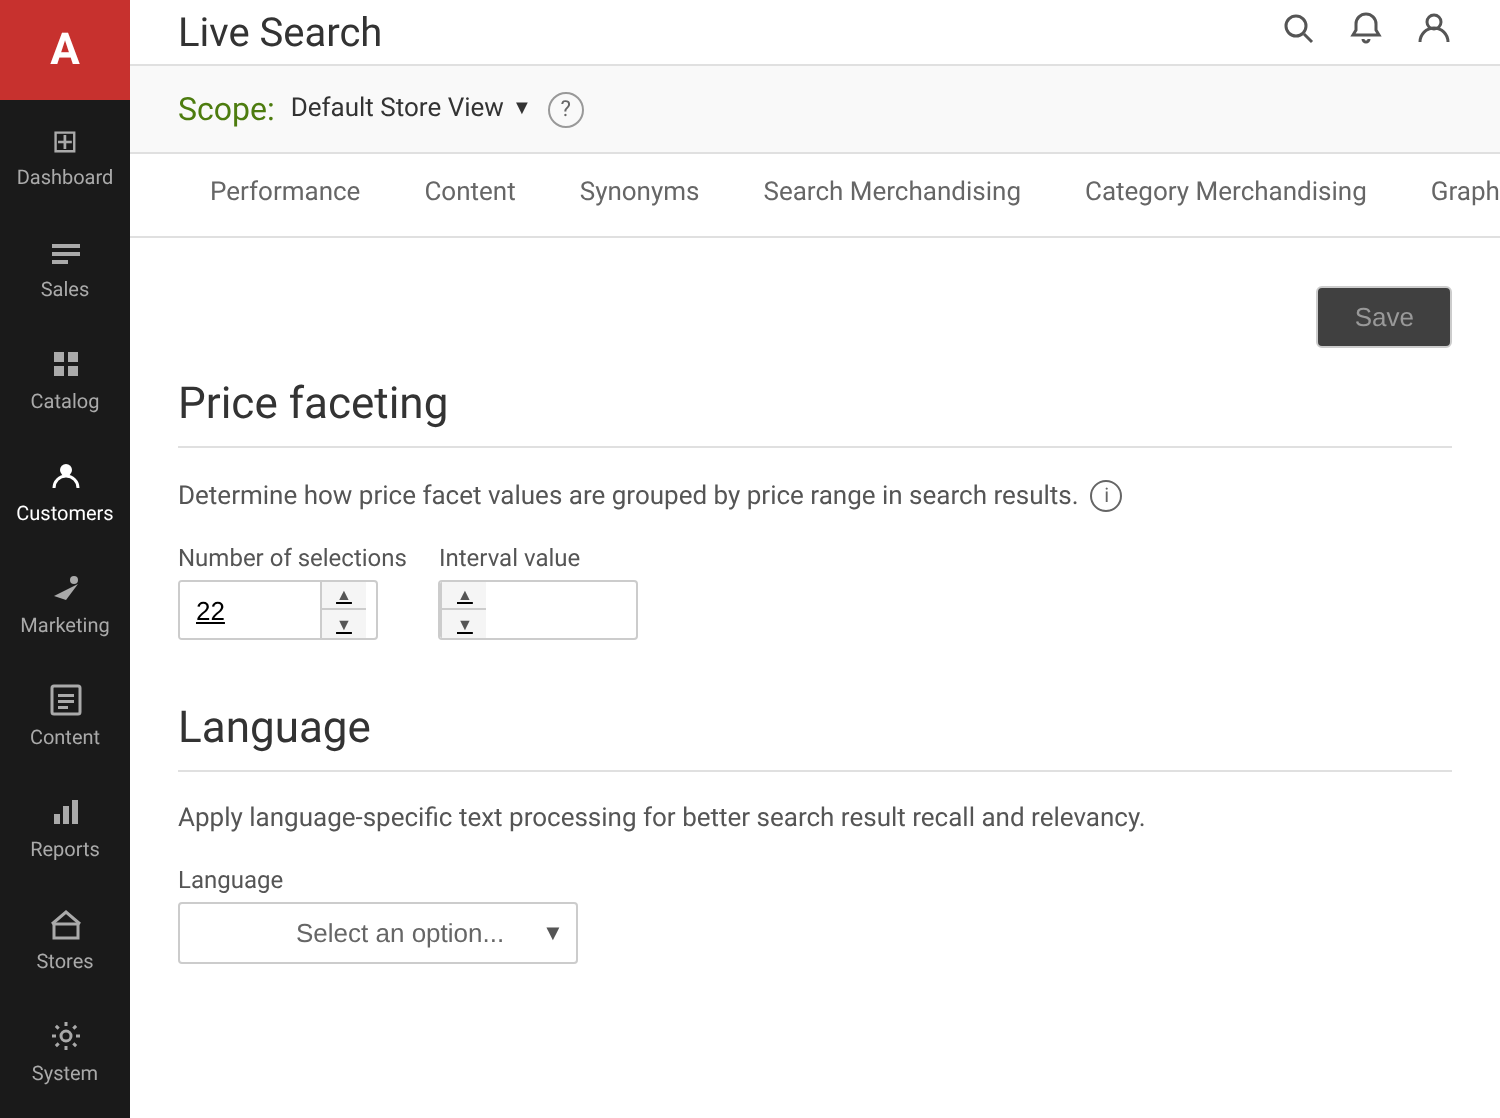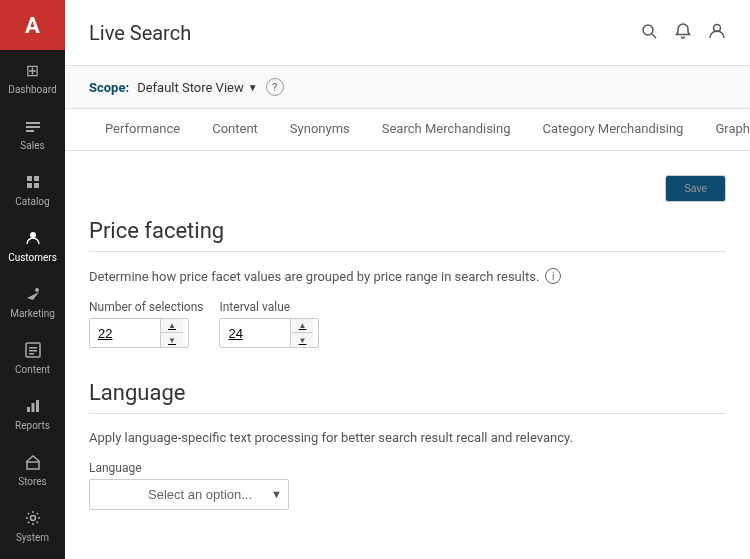--- a/index.html
+++ b/index.html
@@ -66,21 +66,21 @@
       height: 559px;
       overflow: hidden;
     }
 
     
     .header {
       display: flex;
       align-items: center;
       justify-content: space-between;
       padding: 0 24px;
-      height: 66px;
+      height: 33px;
       background: #fff;
       border-bottom: 1px solid #e0e0e0;
       flex-shrink: 0;
     }
     .header-title {
       font-size: 20px;
       font-weight: 400;
       color: #333;
     }
     .header-icons {
@@ -98,23 +98,23 @@
     .scope-bar {
       display: flex;
       align-items: center;
       padding: 12px 24px;
       background: #f9f9f9;
       border-bottom: 1px solid #e0e0e0;
       flex-shrink: 0;
       gap: 8px;
     }
     .scope-label {
-      font-size: 13px;
-      color: #0c4a6e;
-      font-weight: 700;
+      font-size: 16px;
+      color: #4d7c0f;
+      font-weight: 400;
     }
     .scope-select {
       display: flex;
       align-items: center;
       gap: 0;
       font-size: 13px;
       color: #333;
       cursor: pointer;
     }
     .scope-help {
@@ -157,26 +157,26 @@
       position: relative;
     }
 
     
     .save-area {
       display: flex;
       justify-content: flex-end;
       margin-bottom: 16px;
     }
     .save-btn {
-      background: #0c4a6e;
+      background: #404040;
       color: #999;
       border: 1px solid #ccc;
       border-radius: 3px;
       padding: 7px 18px;
-      font-size: 10px;
+      font-size: 13px;
       cursor: not-allowed;
     }
 
     
     .section {
       margin-bottom: 32px;
     }
     .section-title {
       font-size: 22px;
       font-weight: 400;
@@ -451,21 +451,20 @@
             <input class="number-input" type="text" value="22" style="">
             <div class="number-spinners">
               <button class="spinner-btn">▲</button>
               <button class="spinner-btn">▼</button>
             </div>
           </div>
         </div>
         <div class="field-group">
           <label class="field-label">Interval value</label>
           <div class="number-input-wrap">
-            <input class="number-input" type="text" value="24" style="">
             <div class="number-spinners">
               <button class="spinner-btn">▲</button>
               <button class="spinner-btn">▼</button>
             </div>
           </div>
         </div>
       </div>
     </div>
 
     <div class="section">

